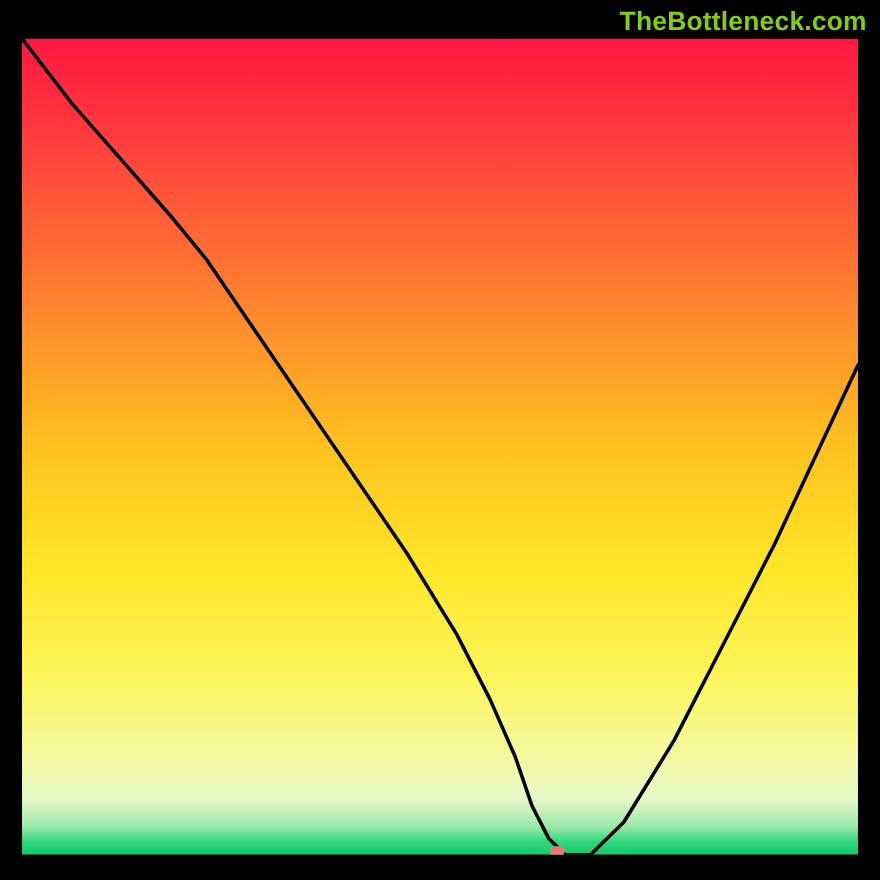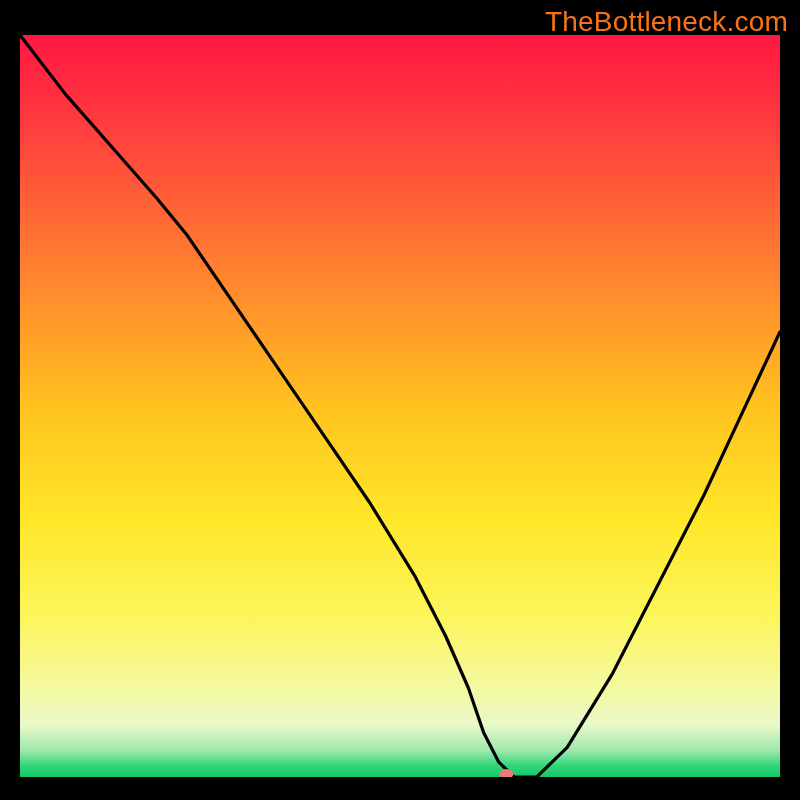--- a/index.html
+++ b/index.html
@@ -14,23 +14,23 @@
   .frame {
     position: relative;
     width: 800px;
     height: 800px;
     background: #000;
   }
   .watermark {
     position: absolute;
     top: 6px;
     right: 12px;
-    color: #f97316;
-    font-size: 28px;
-    font-weight: 400;
+    color: #84cc16;
+    font-size: 24px;
+    font-weight: 700;
     letter-spacing: 0.2px;
     z-index: 5;
   }
   .plotwrap {
     position: absolute;
     left: 20px;
     top: 35px;
     width: 760px;
     height: 742px;
   }

